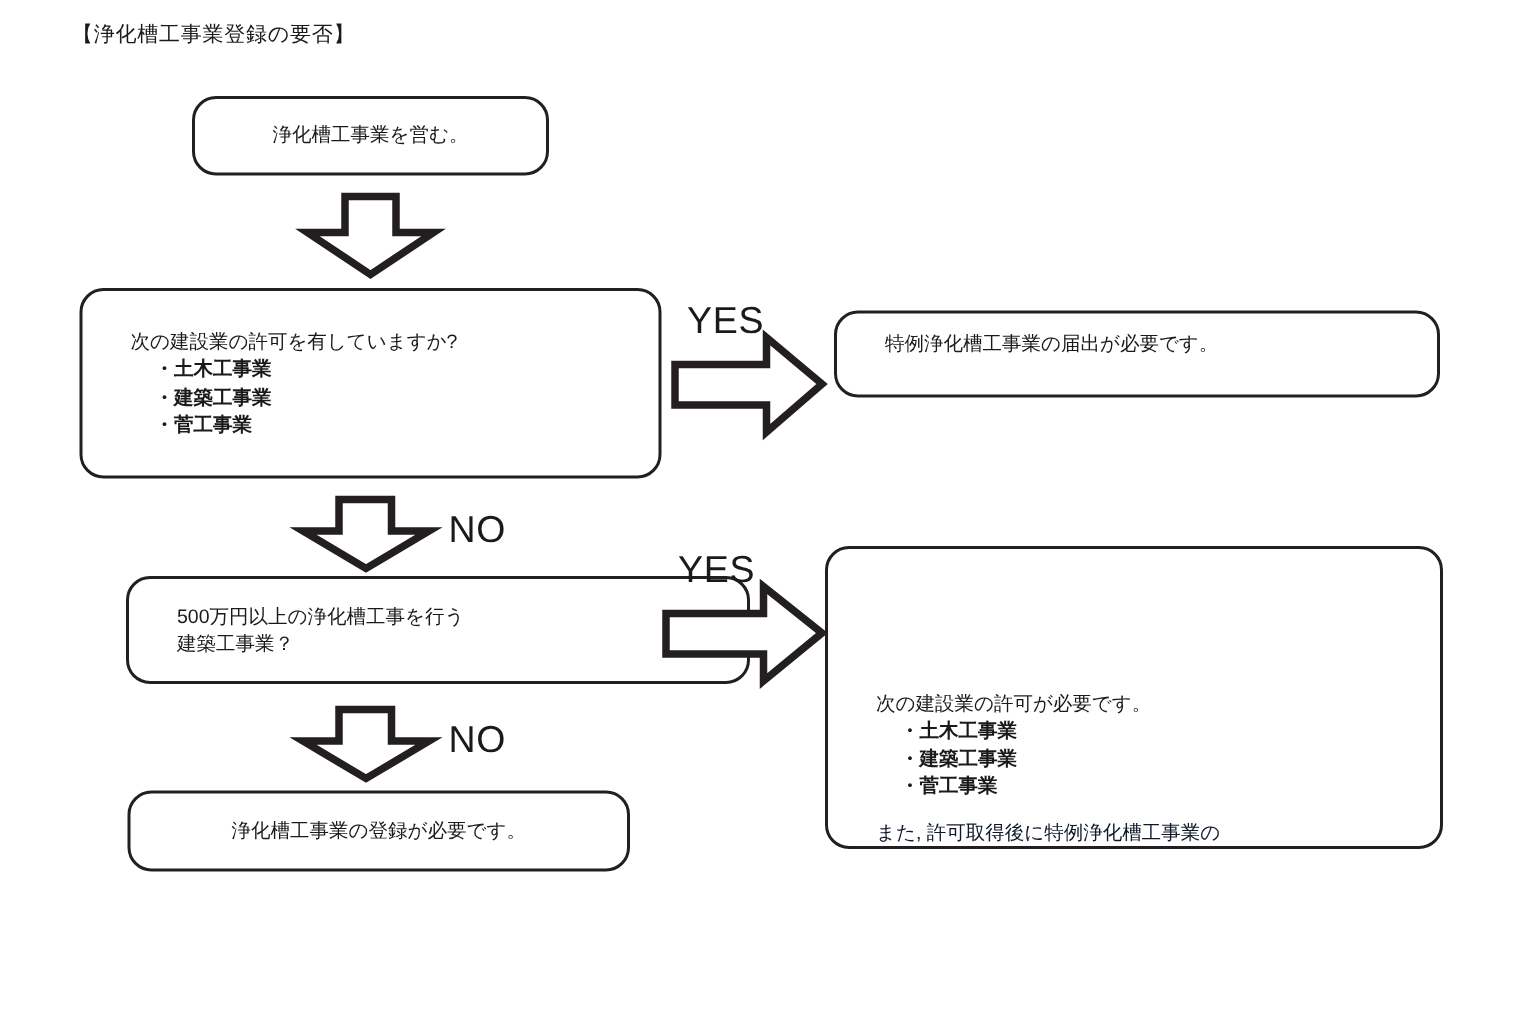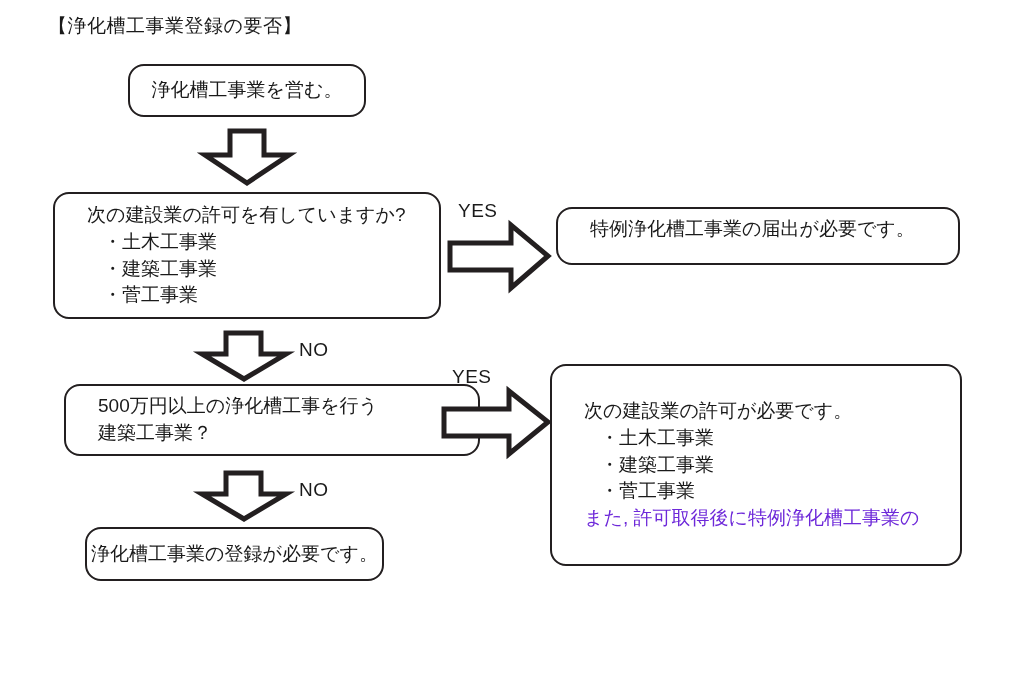--- a/index.html
+++ b/index.html
@@ -18,61 +18,63 @@
     height: 681px;
     background: #ffffff;
     overflow: hidden;
   }
 
   
   .title {
     position: absolute;
     left: 48px;
     top: 14px;
-    font-size: 19px;
+    font-size: 14px;
     line-height: 1.25;
     letter-spacing: 0.5px;
     color: #1a1a1a;
     white-space: nowrap;
   }
 
   
   .box {
     position: absolute;
     box-sizing: border-box;
     border: 2.2px solid #231f20;
     border-radius: 16px;
     background: #ffffff;
     display: flex;
     flex-direction: column;
     justify-content: center;
   }
   .box .line {
-    font-size: 19px;
+    font-size: 13px;
     line-height: 1.42;
     white-space: nowrap;
     color: #1a1a1a;
   }
   .box .line.indent {
     padding-left: 16px;
+    font-weight: bold;
   }
   .box .line.red {
-    color: #6d28d9;
+    color: #0f172a;
+    margin-top: 12px;
   }
   .box.center {
     align-items: center;
   }
   .box.padleft {
     padding-left: 32px;
   }
 
   
   .arrow-label {
     position: absolute;
-    font-size: 19px;
+    font-size: 25px;
     letter-spacing: 0.5px;
     color: #1a1a1a;
     white-space: nowrap;
   }
 
   
   .arrow {
     position: absolute;
   }
   .arrow svg {
@@ -123,46 +125,46 @@
   </div>
 
   <div class="arrow" style="left:199px; top:330px; width:90px; height:52px;">
     <svg viewBox="0 0 90 52" width="90" height="52" aria-hidden="true">
       <polygon points="27,3 62,3 62,24 87,24 45,49 3,24 27,24"></polygon>
     </svg>
   </div>
 
   <div class="arrow-label" style="left:299px; top:339px;">NO</div>
 
-  <div class="box padleft" style="left:64px; top:384px; width:416px; height:72px;">
+  <div class="box padleft" style="left:84px; top:384px; width:416px; height:72px;">
     <div class="line">500万円以上の浄化槽工事を行う</div>
     <div class="line">建築工事業？</div>
   </div>
 
   <div class="arrow-label" style="left:452px; top:366px;">YES</div>
 
   <div class="arrow" style="left:441px; top:388px; width:110px; height:69px;">
     <svg viewBox="0 0 110 69" width="110" height="69" aria-hidden="true">
       <polygon points="3,21 68,21 68,3 107,34 68,66 68,48 3,48"></polygon>
     </svg>
   </div>
 
-  <div class="box padleft" style="left:550px; top:364px; width:412px; height:202px;">
+  <div class="box padleft" style="left:550px; top:364px; width:412px; height:202px;justify-content:flex-end;">
     <div class="line">次の建設業の許可が必要です。</div>
     <div class="line indent">・土木工事業</div>
     <div class="line indent">・建築工事業</div>
     <div class="line indent">・菅工事業</div>
     <div class="line red">また, 許可取得後に特例浄化槽工事業の</div>
   </div>
 
   <div class="arrow" style="left:199px; top:470px; width:90px; height:52px;">
     <svg viewBox="0 0 90 52" width="90" height="52" aria-hidden="true">
       <polygon points="27,3 62,3 62,24 87,24 45,49 3,24 27,24"></polygon>
     </svg>
   </div>
 
   <div class="arrow-label" style="left:299px; top:479px;">NO</div>
 
-  <div class="box center" style="left:85px; top:527px; width:299px; height:54px;">
+  <div class="box center" style="left:85px; top:527px; width:335px; height:54px;">
     <div class="line">浄化槽工事業の登録が必要です。</div>
   </div>
 
 </div>
 
 </body></html>

